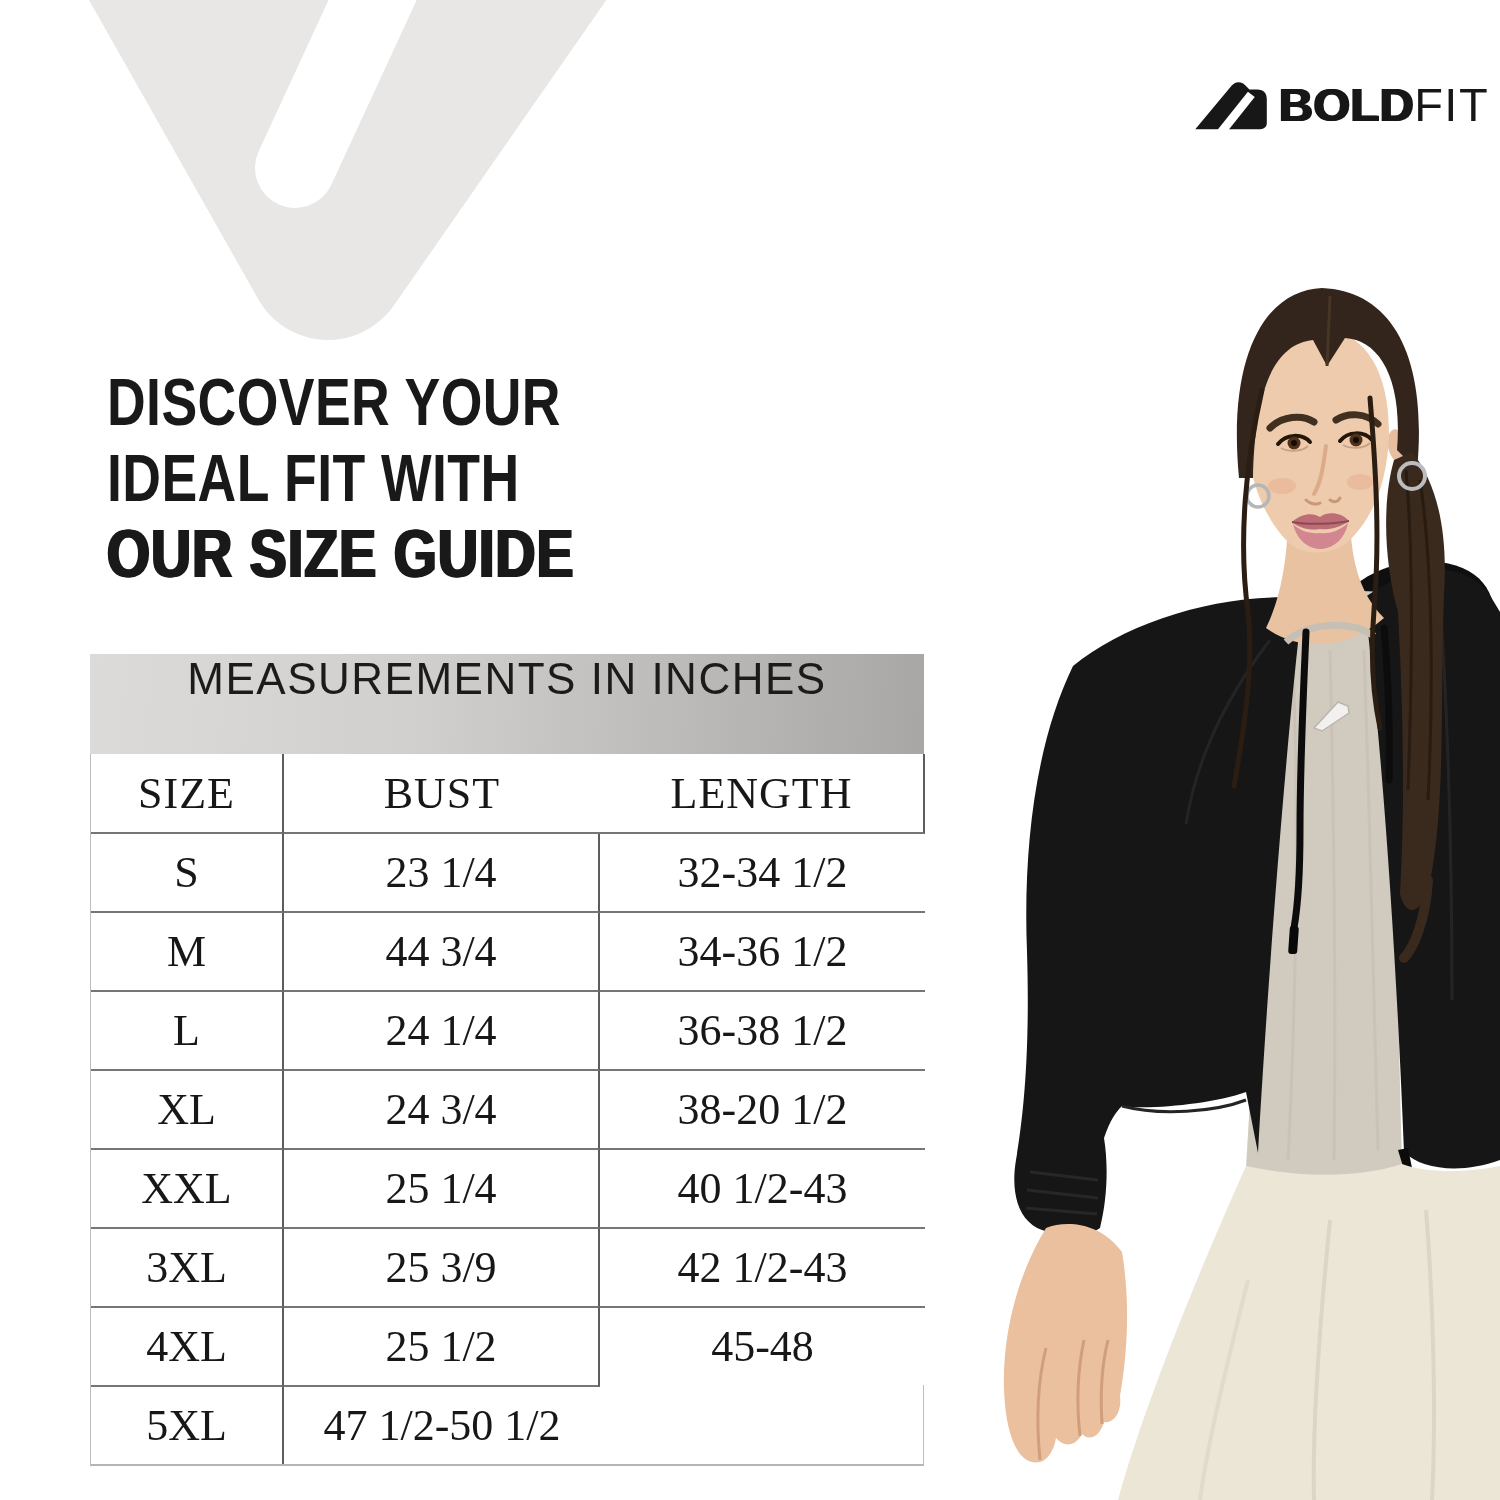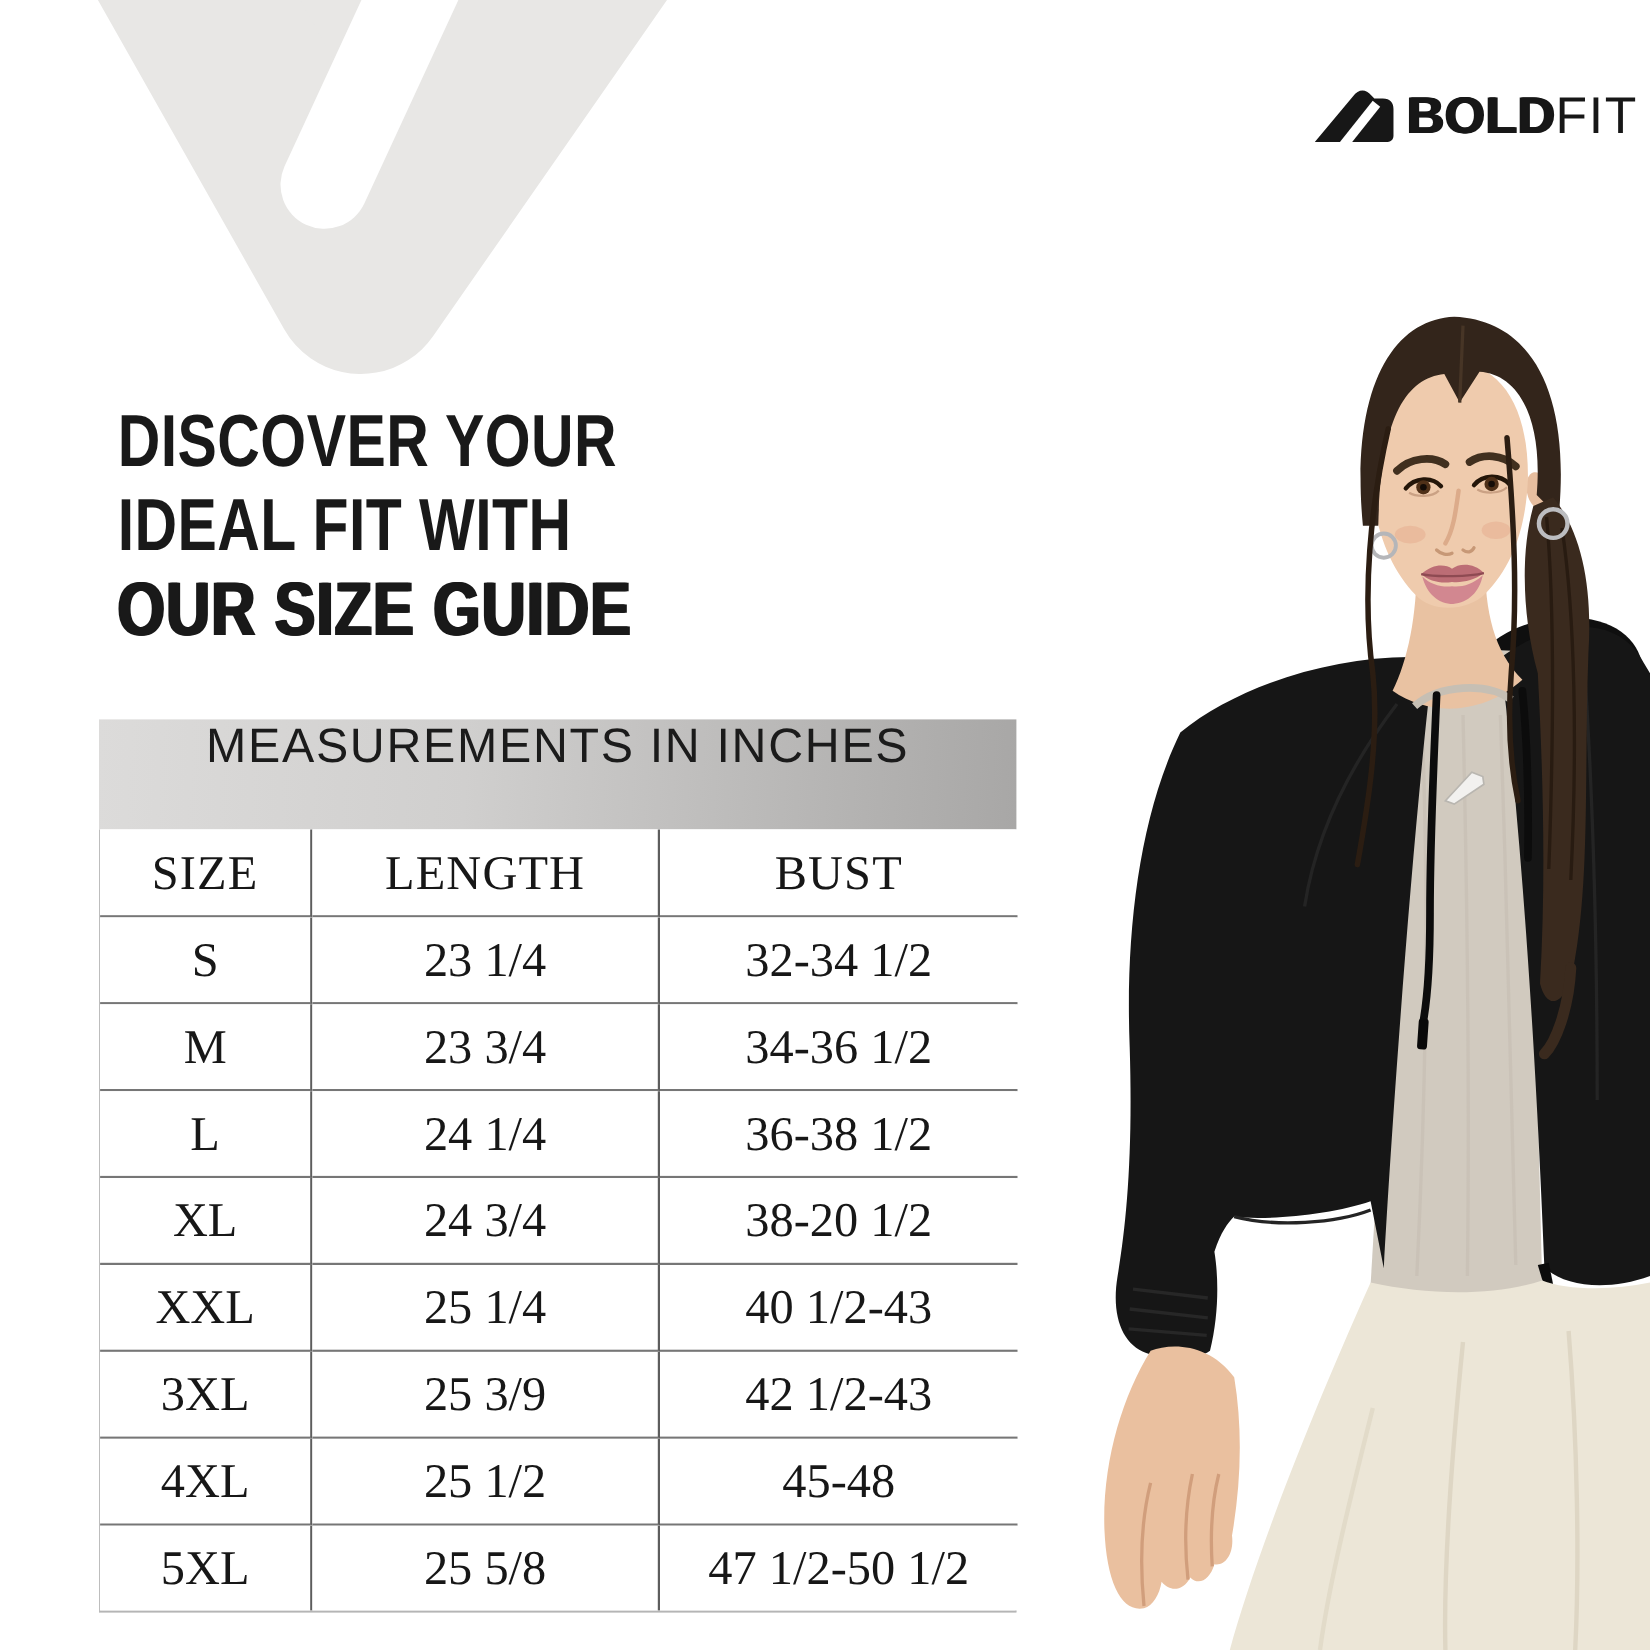--- a/index.html
+++ b/index.html
@@ -62,29 +62,29 @@
     <div class="heading-line">IDEAL FIT WITH</div>
     <div class="heading-line heavy">OUR SIZE GUIDE</div>
   </div>
 
   <div class="size-table">
     <div class="table-title">
       <span>MEASUREMENTS IN INCHES</span>
     </div>
     <div class="tgrid">
       <div class="cell colhead cdiv">SIZE</div>
+      <div class="cell colhead">BUST</div>
       <div class="cell colhead cdiv">LENGTH</div>
-      <div class="cell colhead">BUST</div>
 
       <div class="cell cdiv">S</div>
       <div class="cell cdiv">23 1/4</div>
       <div class="cell">32-34 1/2</div>
 
       <div class="cell cdiv">M</div>
-      <div class="cell cdiv">23 3/4</div>
+      <div class="cell cdiv">44 3/4</div>
       <div class="cell">34-36 1/2</div>
 
       <div class="cell cdiv">L</div>
       <div class="cell cdiv">24 1/4</div>
       <div class="cell">36-38 1/2</div>
 
       <div class="cell cdiv">XL</div>
       <div class="cell cdiv">24 3/4</div>
       <div class="cell">38-20 1/2</div>
 
@@ -94,21 +94,20 @@
 
       <div class="cell cdiv">3XL</div>
       <div class="cell cdiv">25 3/9</div>
       <div class="cell">42 1/2-43</div>
 
       <div class="cell cdiv">4XL</div>
       <div class="cell cdiv">25 1/2</div>
       <div class="cell">45-48</div>
 
       <div class="cell cdiv">5XL</div>
-      <div class="cell cdiv">25 5/8</div>
       <div class="cell">47 1/2-50 1/2</div>
     </div>
   </div>
 
   <svg class="model" viewBox="980 285 520 1215">
 
     <path d="M1330,640 C1326,592 1380,556 1440,562 C1486,568 1500,600 1492,632 C1470,664 1380,672 1330,640 Z" fill="#0f0f0f"></path>
 
     <path d="M1280,588 L1388,592 L1402,1168 C1360,1182 1298,1182 1246,1168 L1280,588 Z" fill="#d1cabf"></path>
     <path d="M1292,640 C1300,820 1296,1000 1288,1160" stroke="#c4bdb2" stroke-width="3" fill="none" opacity=".6"></path>

